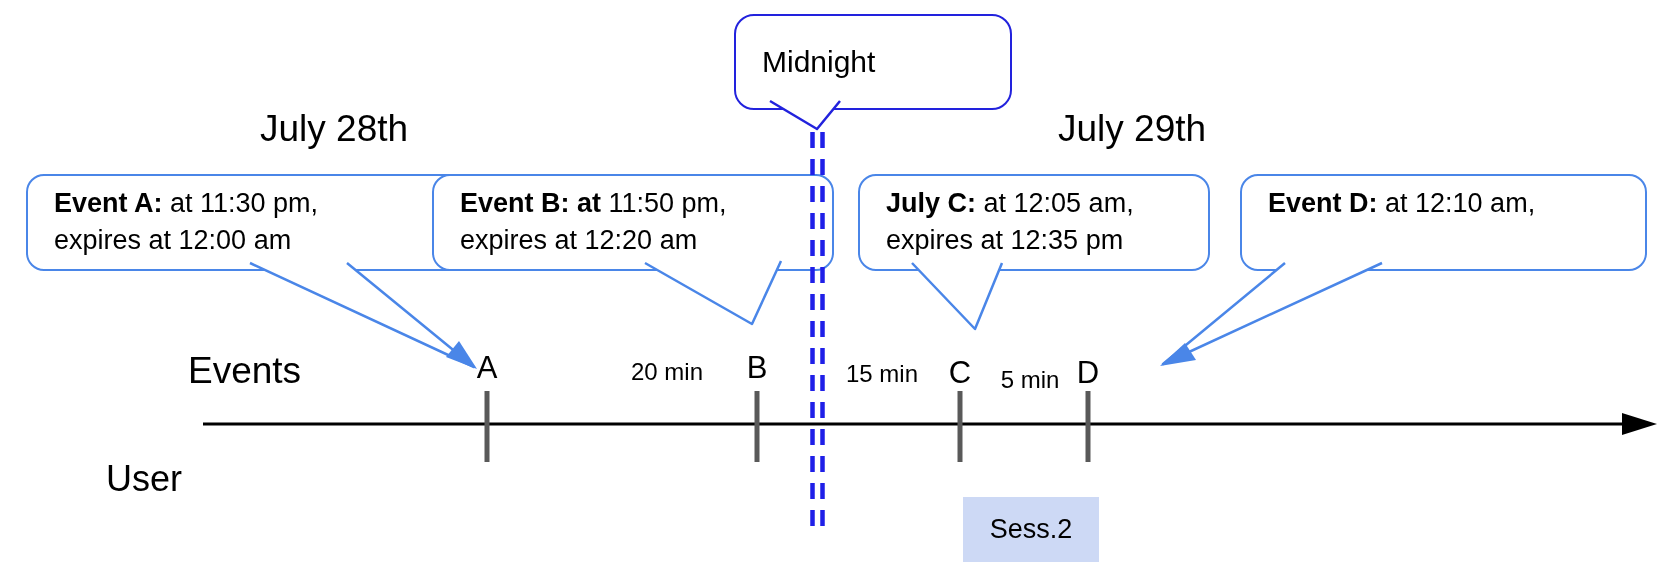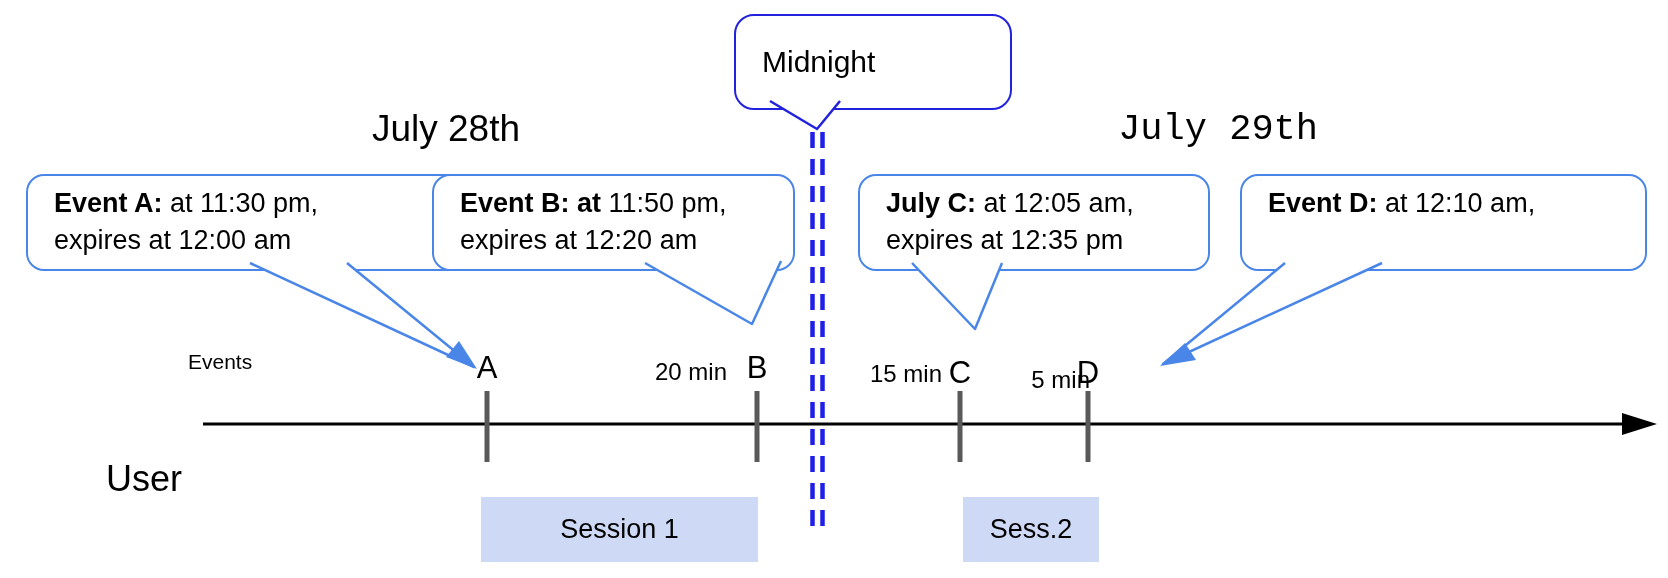--- a/index.html
+++ b/index.html
@@ -7,46 +7,46 @@
     --midnight-border:#2222dd;
     --dash:#1f1fe8;
     --session-fill:#cdd9f5;
     --tick:#595959;
   }
   html,body{margin:0;padding:0;background:#fff;}
   body{font-family:"Liberation Sans", sans-serif;color:#000;}
   .canvas{position:relative;width:1668px;height:578px;background:#fff;overflow:hidden;}
   .overlay{position:absolute;left:0;top:0;z-index:2;pointer-events:none;}
 
-  .title{position:absolute;width:260px;text-align:right;font-size:37px;z-index:1;}
+  .title{position:absolute;width:260px;text-align:left;font-size:37px;z-index:1;}
   .title.left{left:260px;top:108px;}
-  .title.right{left:1058px;top:108px;font-family:Liberation Mono, monospace;}
+  .title.right{left:1058px;top:108px;}
 
   .bubble{position:absolute;top:174px;height:97px;box-sizing:border-box;
           background:#fff;border:2.5px solid var(--bubble-border);border-radius:18px;
           padding:9px 10px 0 26px;font-size:27px;line-height:37px;z-index:1;}
   .bubble .b{font-weight:bold;}
   .bubble-a{left:26px;width:449px;}
-  .bubble-b{left:432px;width:363px;}
+  .bubble-b{left:432px;width:402px;}
   .bubble-c{left:858px;width:352px;}
   .bubble-d{left:1240px;width:407px;}
 
   .midnight{position:absolute;left:725px;top:14px;width:278px;height:96px;box-sizing:border-box;
             background:#fff;border:2.5px solid var(--midnight-border);border-radius:20px;
             display:flex;align-items:center;padding-left:26px;font-size:30px;z-index:1;margin-left:9px;}
 
   .lbl{position:absolute;z-index:1;}
-  .lbl-events{left:188px;top:350px;font-size:21px;}
+  .lbl-events{left:188px;top:350px;font-size:37px;}
   .lbl-user{left:106px;top:410px;font-size:36px;margin-top:48px;}
   .tick-lbl{position:absolute;width:60px;text-align:center;font-size:31px;z-index:1;}
   .tick-a{left:457px;top:350px;}
   .tick-b{left:727px;top:350px;}
   .tick-c{left:930px;top:355px;}
   .tick-d{left:1058px;top:355px;}
-  .min-lbl{position:absolute;width:120px;text-align:right;font-size:24px;z-index:1;}
+  .min-lbl{position:absolute;width:120px;text-align:center;font-size:24px;z-index:1;}
   .min-20{left:607px;top:358px;}
   .min-15{left:822px;top:360px;}
   .min-5{left:970px;top:366px;}
 
   .session{position:absolute;top:497px;height:65px;background:var(--session-fill);
            display:flex;align-items:center;justify-content:center;font-size:27px;z-index:1;}
   .session-1{left:481px;width:277px;}
   .session-2{left:963px;width:136px;}
 
   .timeline-line{stroke:#000;stroke-width:3;}
@@ -90,23 +90,20 @@
 
   <div class="tick-lbl tick-a">A</div>
   <div class="tick-lbl tick-b">B</div>
   <div class="tick-lbl tick-c">C</div>
   <div class="tick-lbl tick-d">D</div>
 
   <div class="min-lbl min-20">20 min</div>
   <div class="min-lbl min-15">15 min</div>
   <div class="min-lbl min-5">5 min</div>
 
-  <div class="session session-1">
-    <span>Session 1</span>
-  </div>
   <div class="session session-2">
     <span>Sess.2</span>
   </div>
 
   <svg class="overlay" width="1668" height="578" viewBox="0 0 1668 578">
 
     <line class="timeline-line" x1="203" y1="424" x2="1636" y2="424"></line>
     <polygon class="timeline-head" points="1622,413 1622,435 1657,424"></polygon>
 
     <line class="tick" x1="487" y1="391" x2="487" y2="462"></line>

